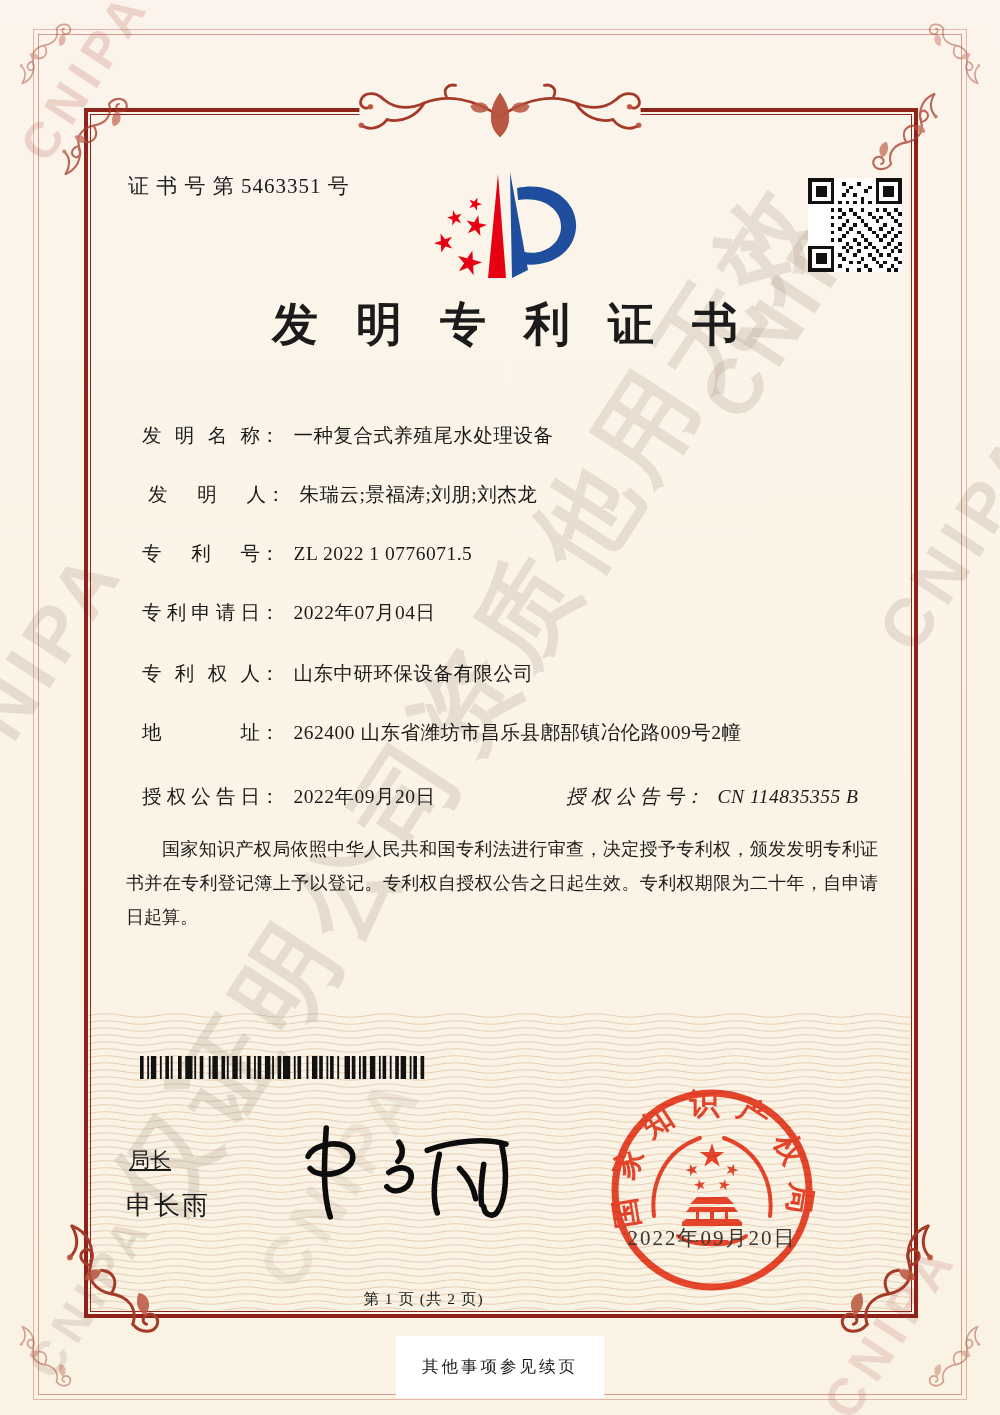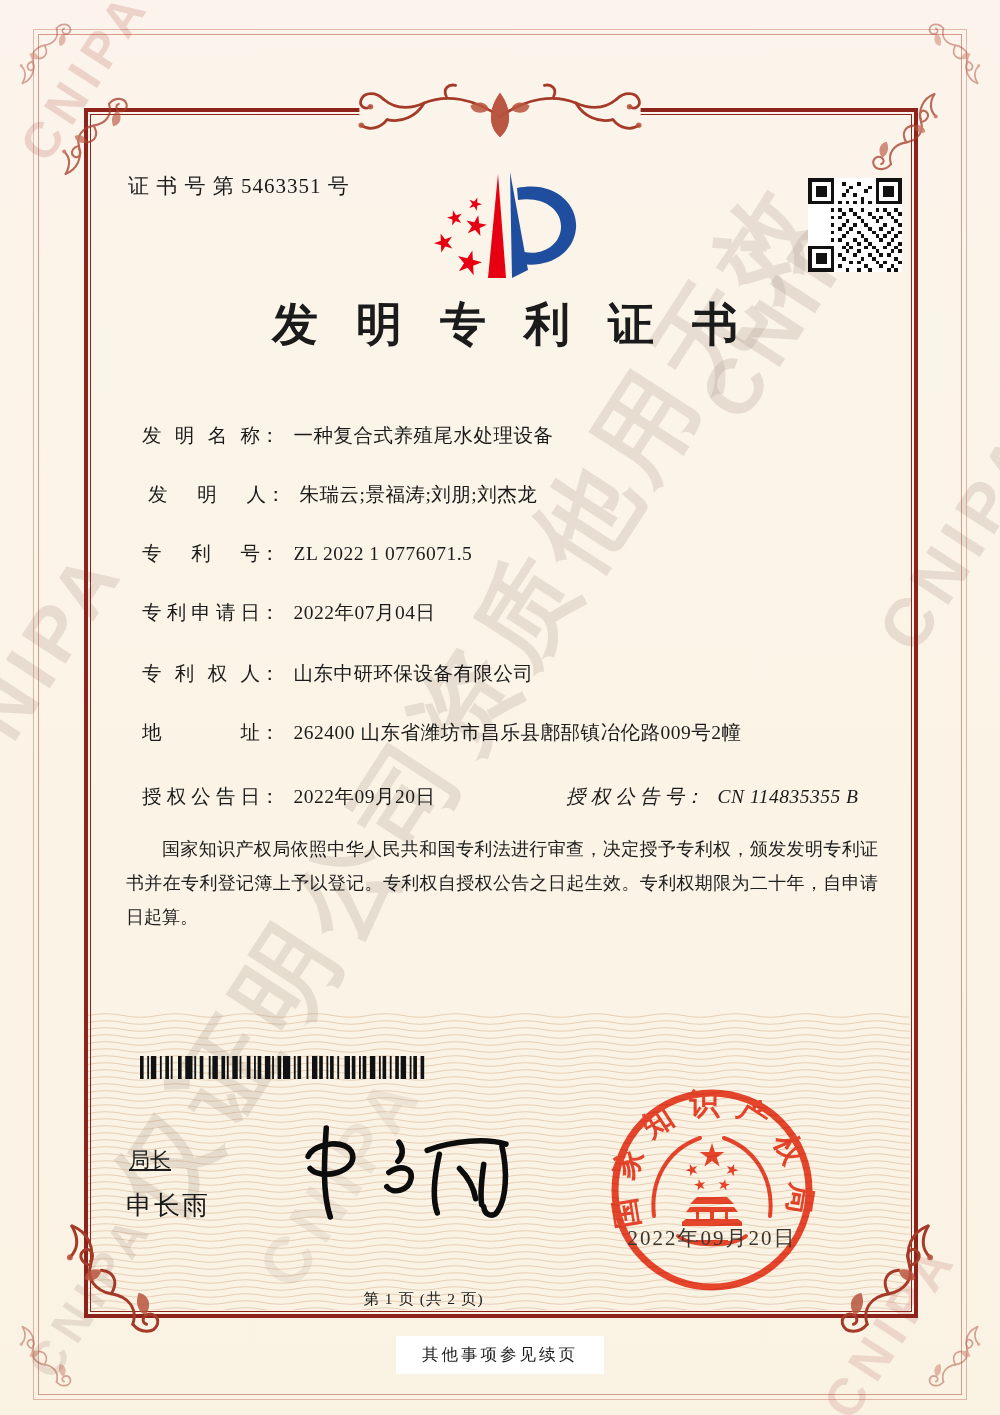--- a/index.html
+++ b/index.html
@@ -75,21 +75,21 @@
   .signer-name{position:absolute;left:126px;top:1188px;font-size:26px;letter-spacing:2px;z-index:4;}
   .signature{position:absolute;left:298px;top:1120px;width:216px;height:106px;z-index:4;}
   .seal{position:absolute;left:608px;top:1086px;width:208px;height:208px;z-index:5;mix-blend-mode:multiply;}
   .seal-date{
     position:absolute;left:608px;top:1224px;width:208px;text-align:center;z-index:6;
     font-size:21px;letter-spacing:2px;color:#3a352e;
   }
   .page-info{position:absolute;left:84px;top:1289px;width:679px;text-align:center;font-size:15.5px;letter-spacing:1px;z-index:4;}
   .footer-note{
     position:absolute;left:50%;top:1336px;transform:translateX(-50%);
-    background:#ffffff;padding:8px 26px;font-size:16.5px;letter-spacing:3px;z-index:6;white-space:nowrap;
+    background:#ffffff;padding:20px 26px;font-size:16.5px;letter-spacing:3px;z-index:6;white-space:nowrap;
   }
 </style>
 </head>
 <body>
 
 <div class="page">
 
   <svg width="0" height="0" style="position:absolute" aria-hidden="true">
     <defs>
       <path id="star" d="M0,-1 L0.224,-0.309 0.951,-0.309 0.363,0.118 0.588,0.809 0,0.382 -0.588,0.809 -0.363,0.118 -0.951,-0.309 -0.224,-0.309 Z"></path>

